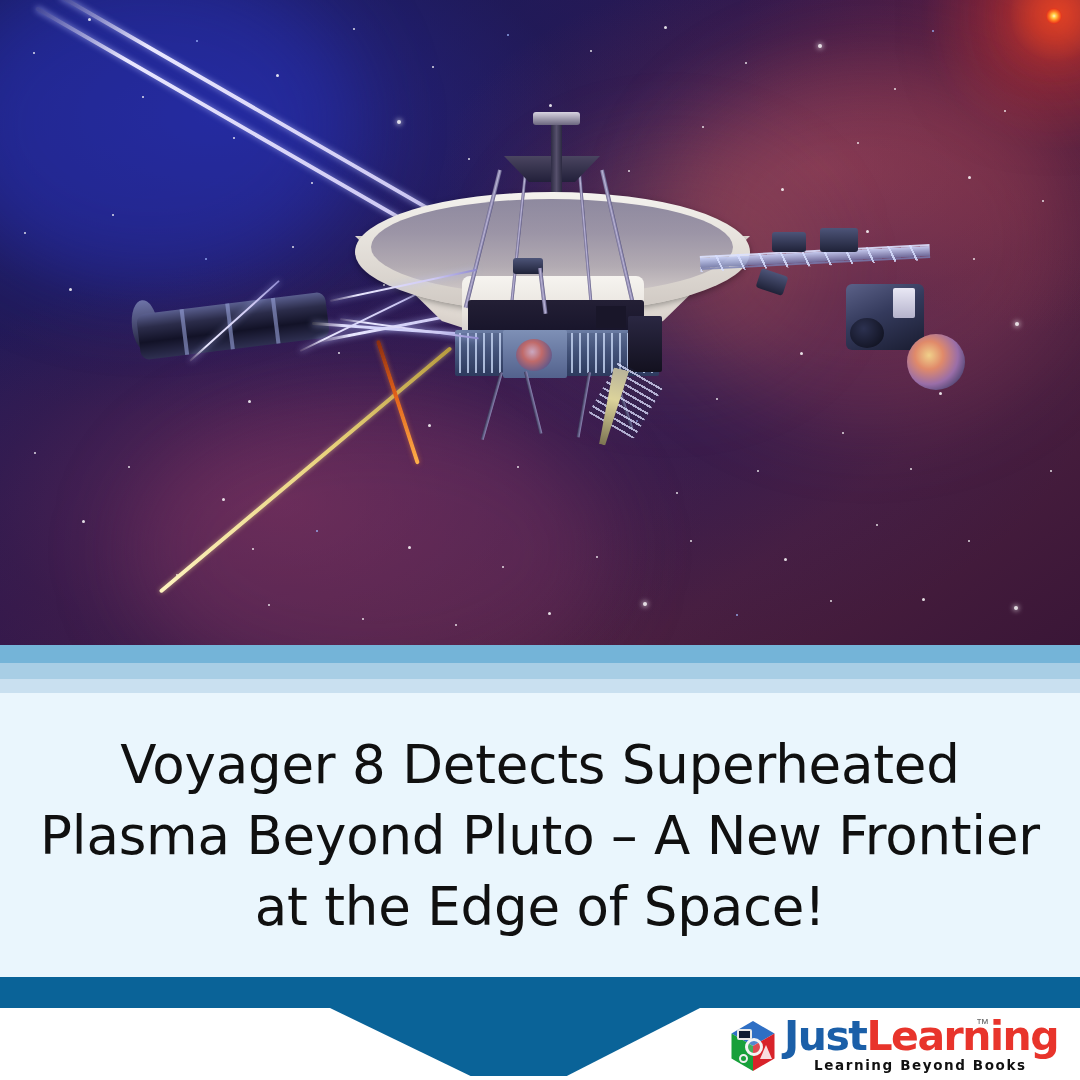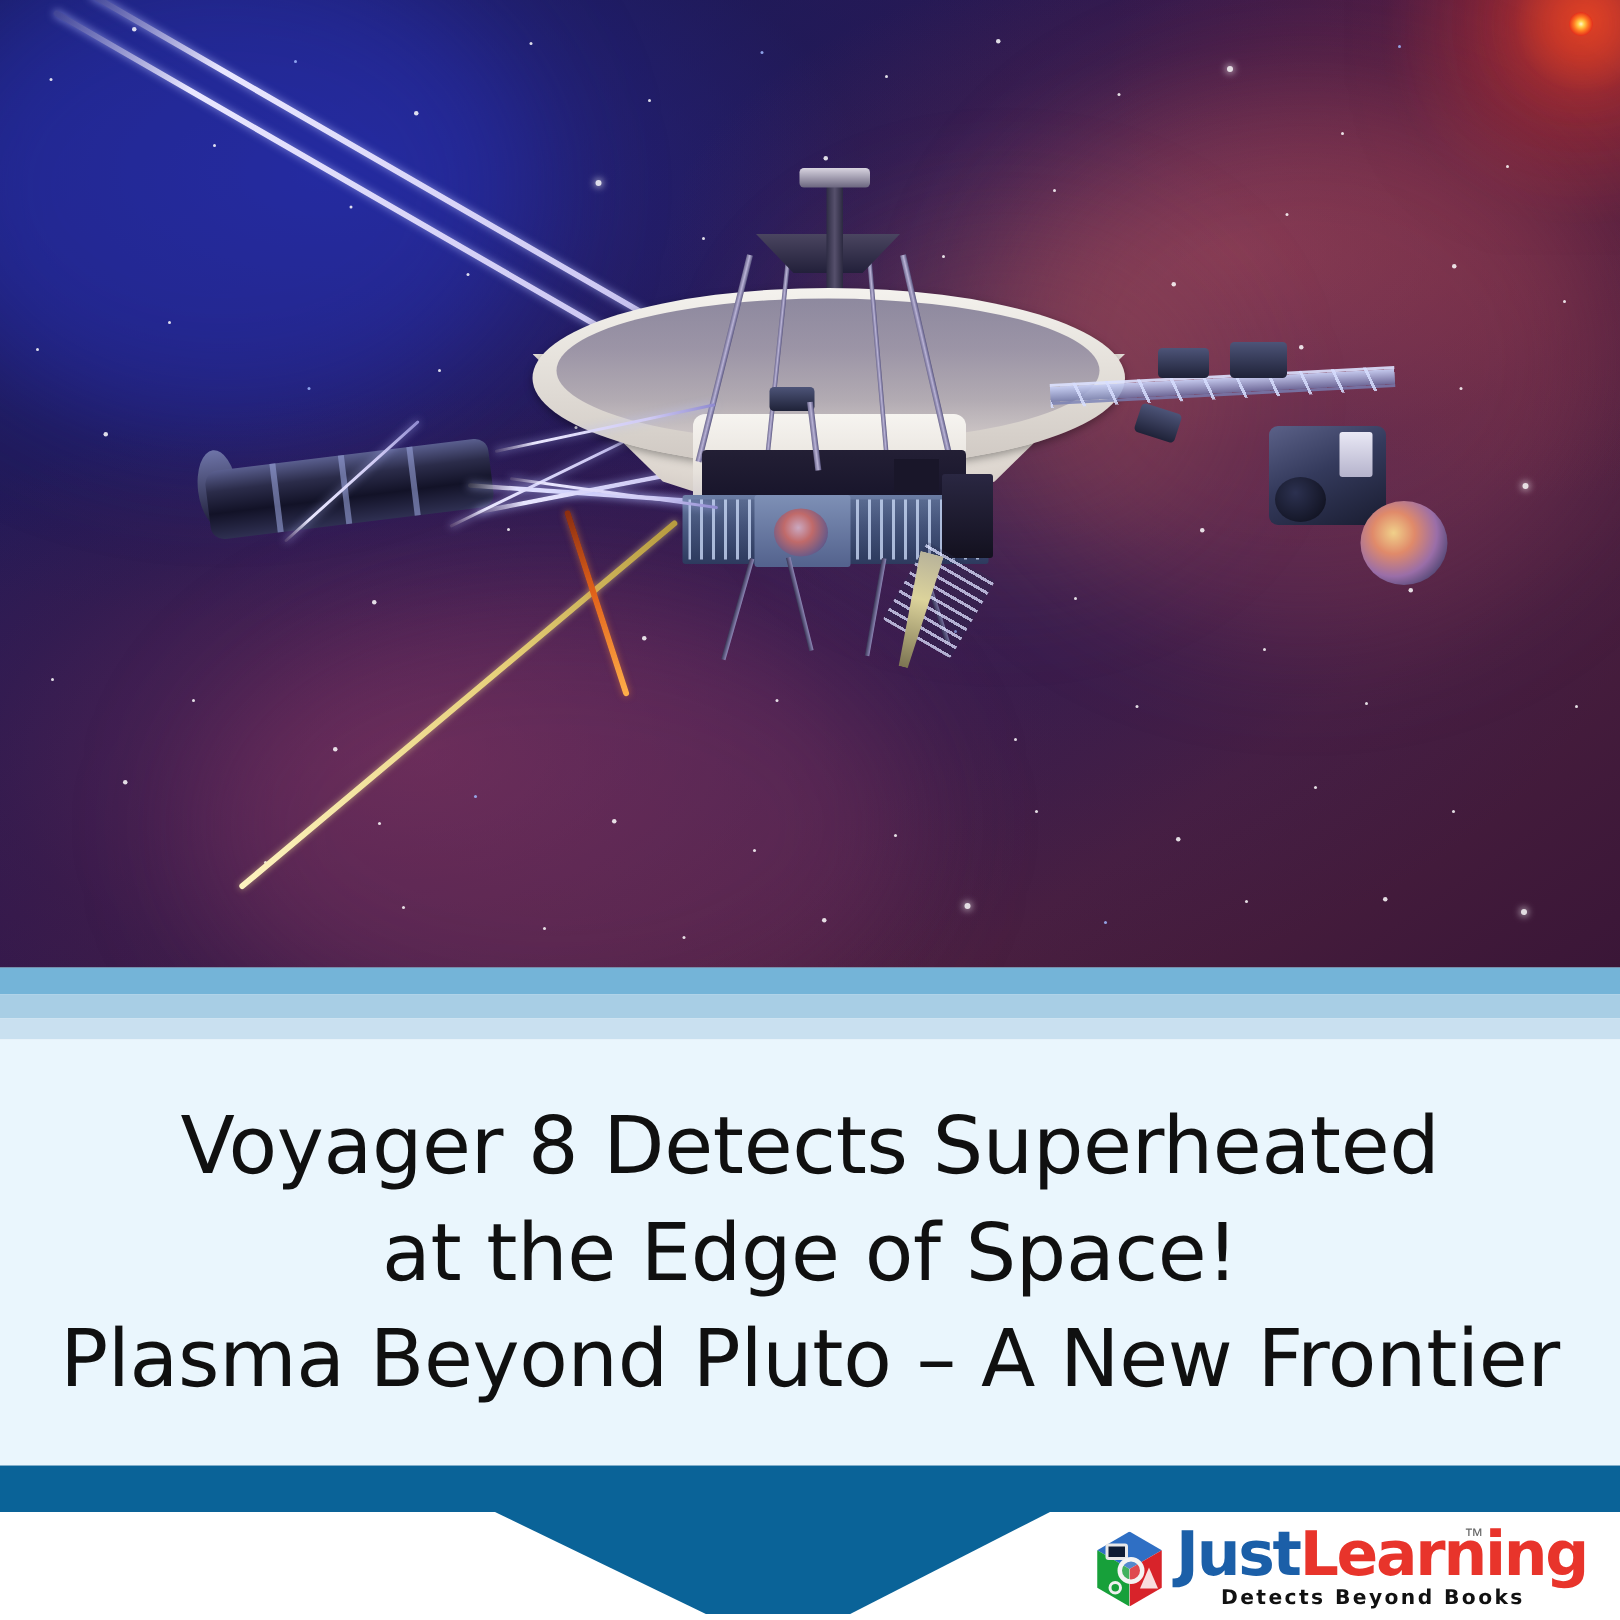--- a/index.html
+++ b/index.html
@@ -343,22 +343,22 @@
     </div>
   </div>
 
   <div class="band band1"></div>
   <div class="band band2"></div>
   <div class="band band3"></div>
 
   <div class="titlewrap">
     <h1 class="title">
       <span class="ln">Voyager 8 Detects Superheated</span>
+      <span class="ln">Plasma Beyond Pluto – A New Frontier</span>
       <span class="ln">at the Edge of Space!</span>
-      <span class="ln">Plasma Beyond Pluto – A New Frontier</span>
     </h1>
   </div>
 
   <div class="footer">
     <div class="footbar"></div>
     <div class="chevron"></div>
   </div>
 
 
   <div class="logo">
@@ -366,16 +366,16 @@
       <div class="hex hexA"></div>
       <div class="hex hexB"></div>
       <div class="hex hexC"></div>
       <div class="hexsq"></div>
       <div class="hexgear"></div>
       <div class="hexdot"></div>
       <div class="hexA2"></div>
     </div>
     <div class="wordmark"><span class="wjust">Just</span><span class="wlearn">Learning</span></div>
     <div class="tm">™</div>
-    <div class="tagline">Detects Beyond Books</div>
+    <div class="tagline">Learning Beyond Books</div>
   </div>
 
 </div>
 
 </body></html>

